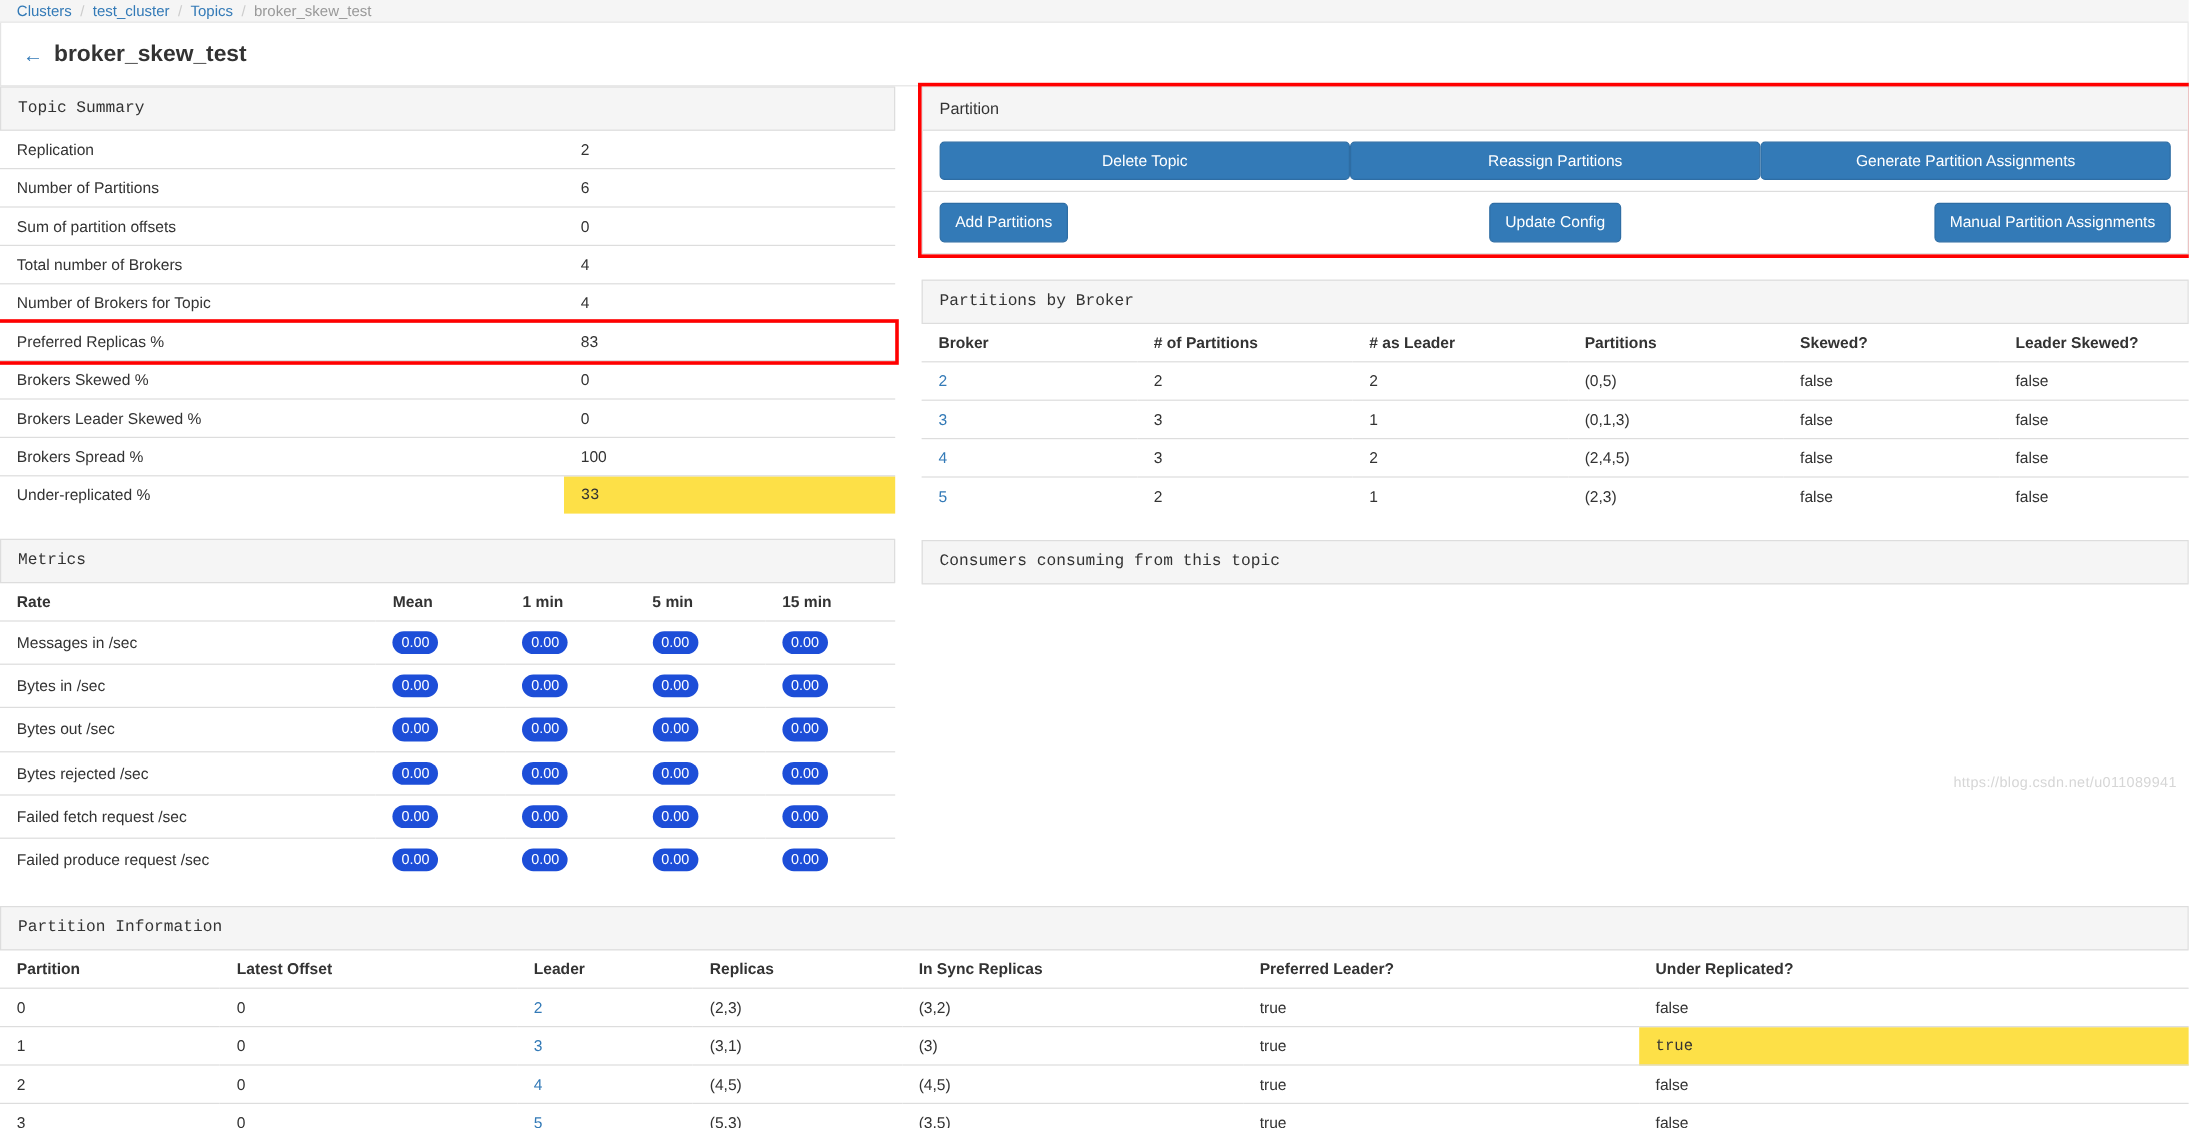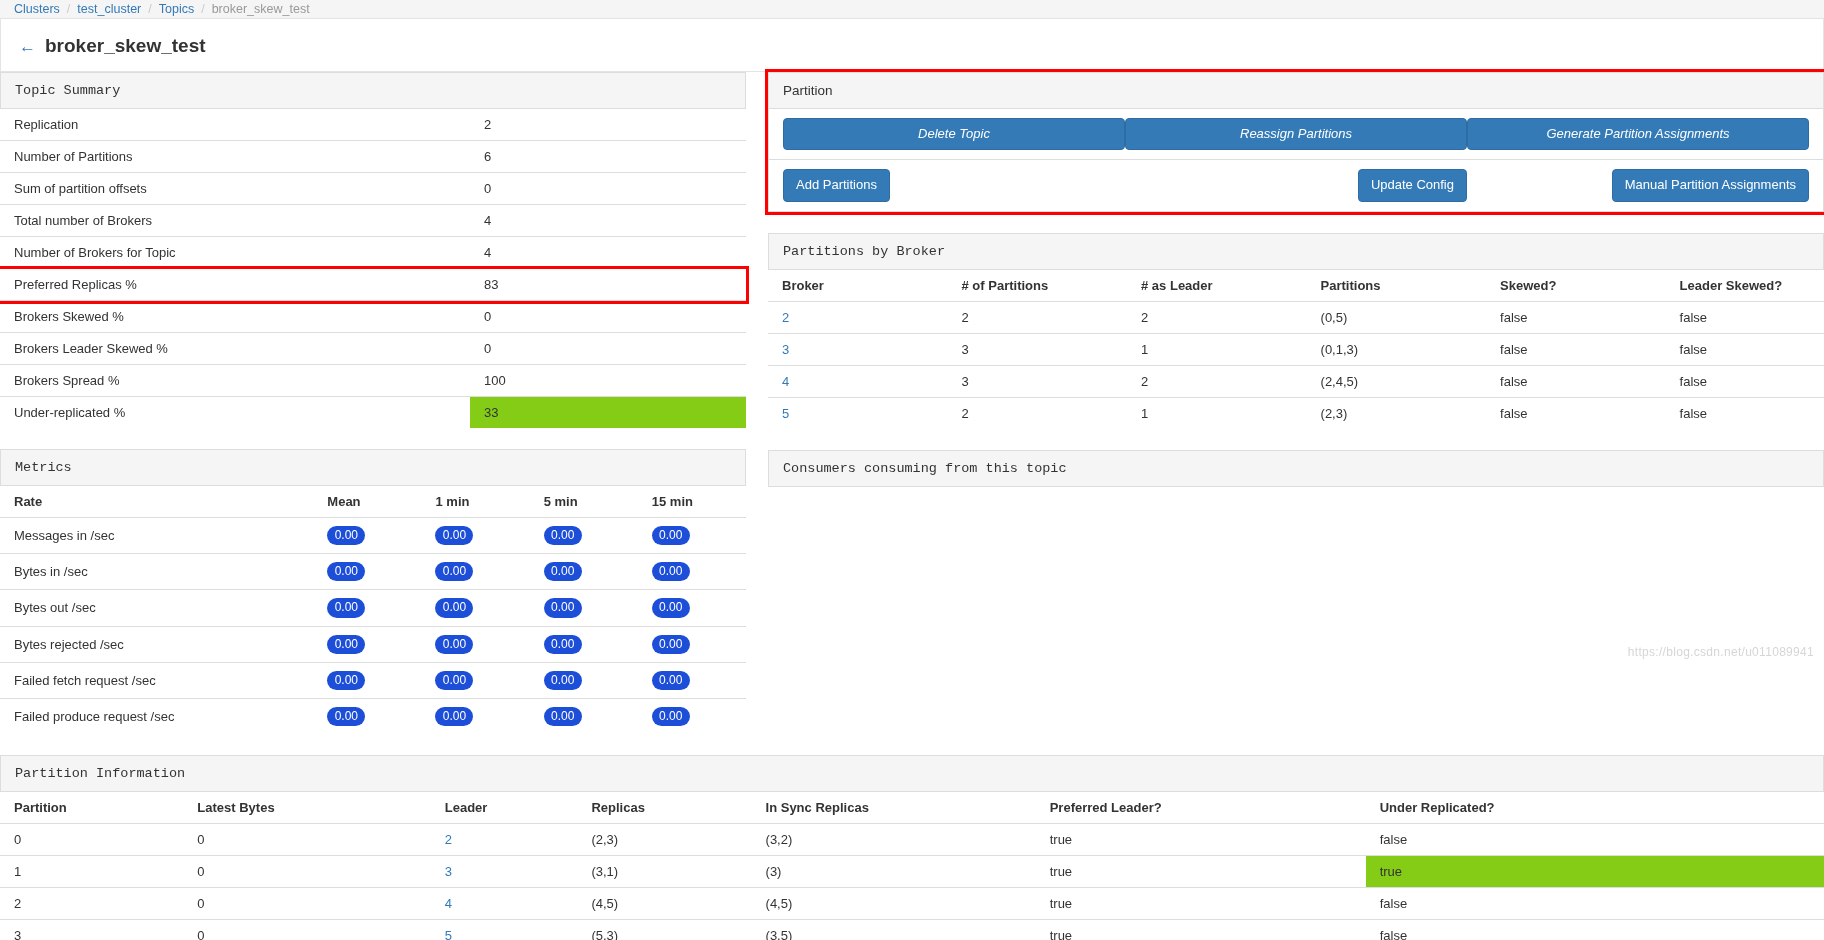--- a/index.html
+++ b/index.html
@@ -81,21 +81,21 @@
   th, td {
     padding: 8px 14px;
     border-top: 1px solid #dddddd;
     text-align: left;
     font-size: 13px;
     vertical-align: middle;
   }
   th { font-weight: bold; color: #333333; border-top: none; }
   tbody tr:first-child td { border-top: 1px solid #dddddd; }
   td a, th a { color: #337ab7; text-decoration: none; }
-  .warn { background: #84cc16; }
+  .warn { background: #fde047; font-family: Liberation Mono, monospace; }
 
   
   .summary-table td:first-child { width: 63%; }
   .summary-table td:last-child  { text-align: left; }
   .summary-table tr:first-child td { border-top: none; }
 
   
   .btn {
     display: inline-block;
     background: #337ab7;
@@ -113,23 +113,23 @@
   .ops-body { padding: 0; }
   .ops-row {
     display: flex;
     align-items: center;
     padding: 9px 14px;
     border-top: 1px solid #dddddd;
   }
   .ops-row:first-child { border-top: none; }
   .ops-cell { flex: 1; display: flex; }
   .ops-cell.c1 { justify-content: flex-start; }
-  .ops-cell.c2 { justify-content: flex-end; }
+  .ops-cell.c2 { justify-content: center; }
   .ops-cell.c3 { justify-content: flex-end; }
-  .ops-row.stretch .ops-cell .btn { width: 100%; font-style: italic; }
+  .ops-row.stretch .ops-cell .btn { width: 100%; }
 
   
   .annot {
     outline: 3px solid #ff0000;
     outline-offset: 0px;
   }
 
   
   .badge {
     display: inline-block;
@@ -399,21 +399,21 @@
     </div>
   </div>
 
   <div class="bottom-section">
     <div class="panel panel-borderless">
       <div class="panel-heading">Partition Information</div>
       <table class="pi-table">
         <thead>
           <tr>
             <th>Partition</th>
-            <th>Latest Bytes</th>
+            <th>Latest Offset</th>
             <th>Leader</th>
             <th>Replicas</th>
             <th>In Sync Replicas</th>
             <th>Preferred Leader?</th>
             <th>Under Replicated?</th>
           </tr>
         </thead>
         <tbody>
           <tr>
             <td>0</td>

